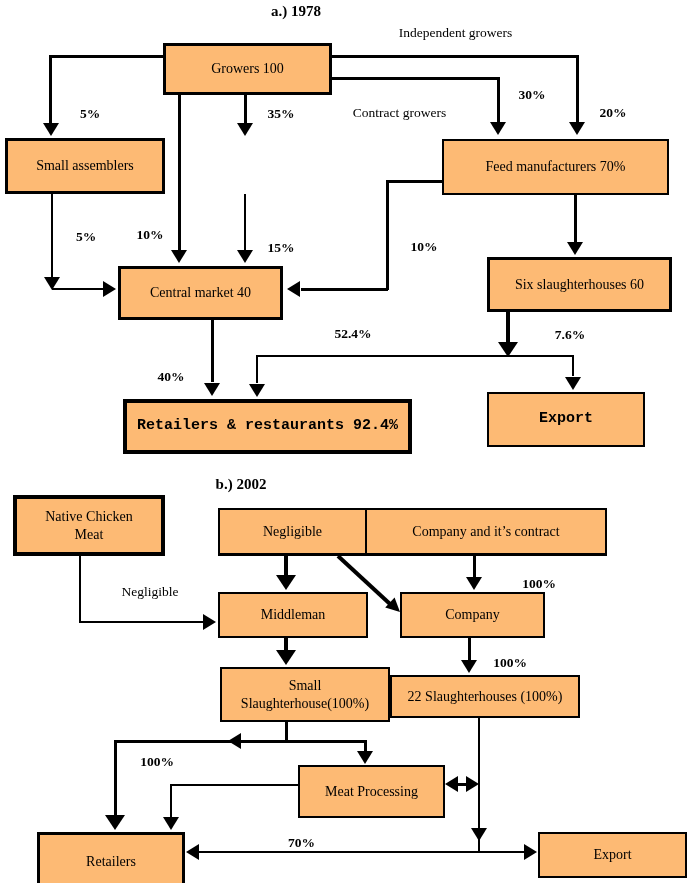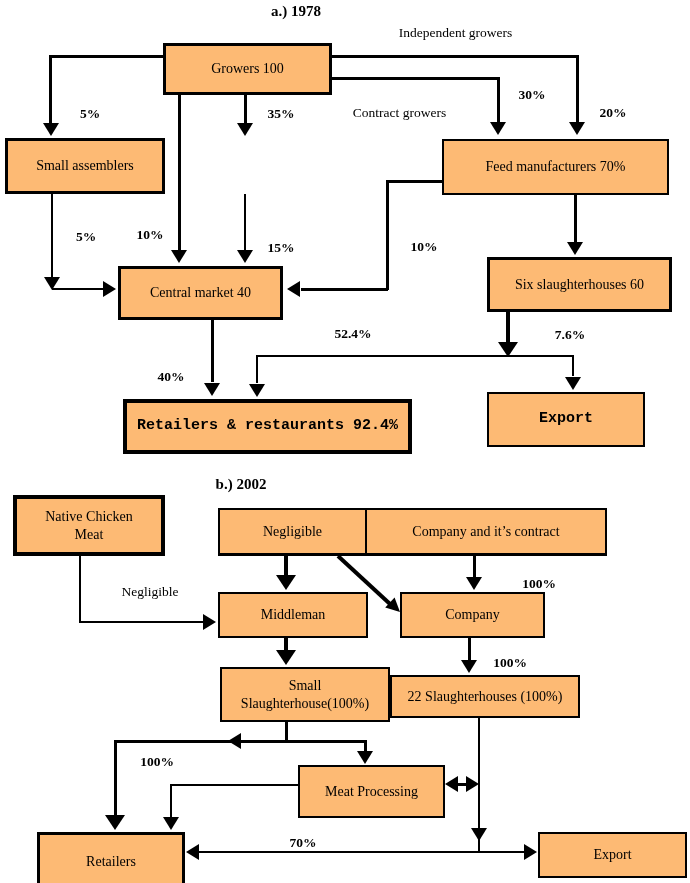--- a/index.html
+++ b/index.html
@@ -148,21 +148,21 @@
     <span>Retailers</span>
   </div>
   <div class="box" style="left:538px;top:832px;width:149px;height:46px;">
     <span>Export</span>
   </div>
 
   <div class="lbl" style="left:108px;top:584px;width:84px;">Negligible</div>
   <div class="lbl pct" style="left:516px;top:576px;width:46px;">100%</div>
   <div class="lbl pct" style="left:486px;top:655px;width:48px;">100%</div>
   <div class="lbl pct" style="left:133px;top:754px;width:48px;">100%</div>
-  <div class="lbl pct" style="left:282px;top:835px;width:42px;">70%</div>
+  <div class="lbl pct" style="left:273px;top:835px;width:42px;text-align:right;">70%</div>
 
   <div class="vl" style="left:79px;top:555px;width:2px;height:68px;"></div>
   <div class="hl" style="left:79px;top:621px;width:126px;height:2px;"></div>
   <div class="ah ah-right" style="left:203px;top:614px;"></div>
 
   <div class="vl" style="left:284px;top:556px;width:4px;height:24px;"></div>
   <div class="ah ah-down big" style="left:276px;top:575px;"></div>
 
   <svg width="80" height="72" viewBox="0 0 80 72" style="position:absolute;left:330px;top:550px;">
     <line x1="8" y1="6" x2="60" y2="54" stroke="#000" stroke-width="4"></line>

